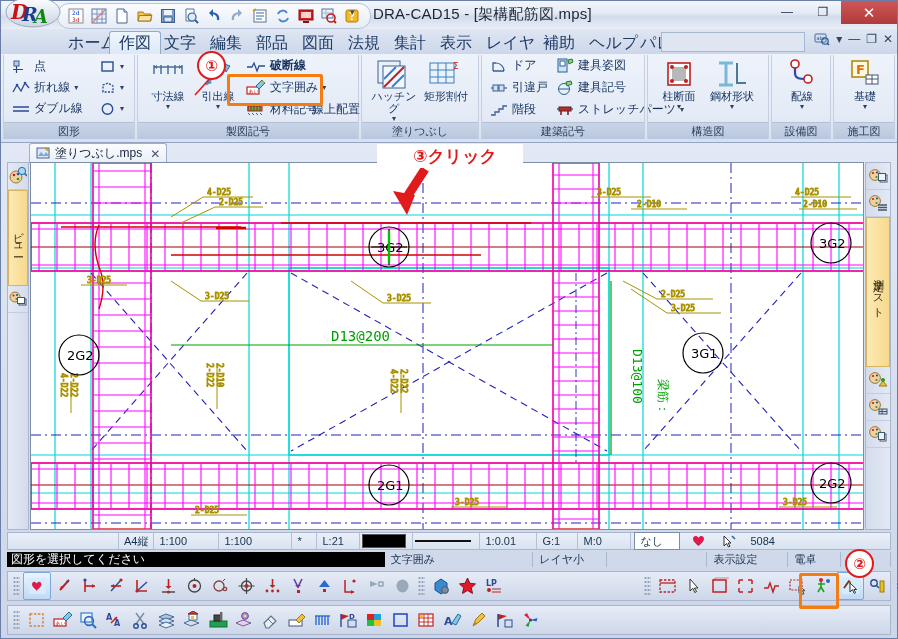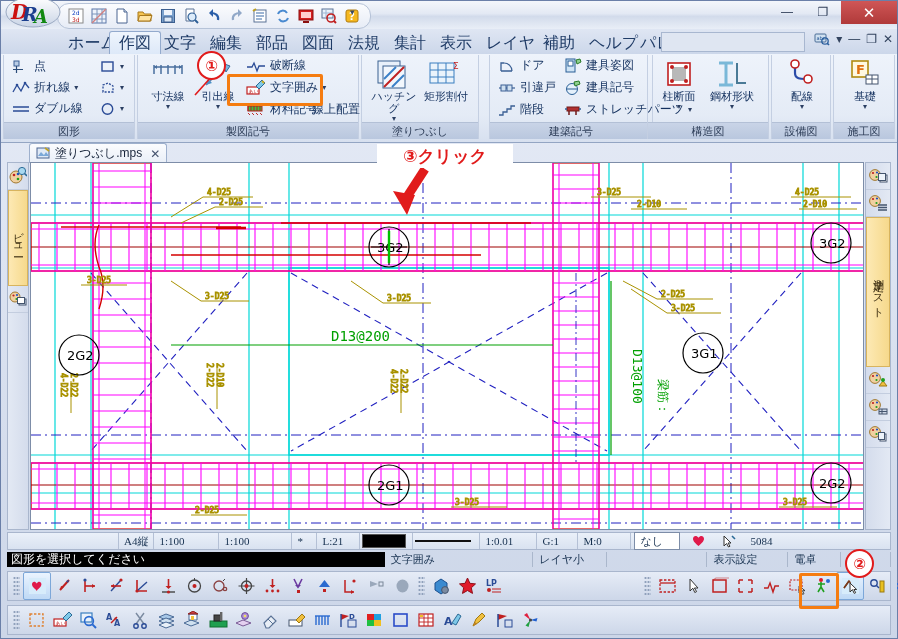--- a/index.html
+++ b/index.html
@@ -96,21 +96,21 @@
         cursor:pointer;border-bottom:1px solid #c3cddf;}
   .canvas{position:absolute;left:23px;top:0;right:27px;height:368px;
      background:#ffffff;border:1px solid #7d8da8;box-sizing:border-box;overflow:hidden;}
 
   
   .statusbar{position:absolute;left:6px;top:531px;width:884px;height:18px;
      background:linear-gradient(180deg,#eaf0f9,#d9e2f0);
      border:1px solid #a9b6cd;box-sizing:border-box;
      display:flex;align-items:center;font-size:11px;color:#16304f;}
   .sfield{height:16px;line-height:16px;padding:0 5px;border-right:1px solid #b4c0d5;
-          white-space:nowrap;font-family:Liberation Serif, serif;}
+          white-space:nowrap;}
   .promptbar{position:absolute;left:6px;top:550px;width:884px;height:17px;
      display:flex;align-items:center;font-size:12px;}
   .prompt{width:412px;height:15px;line-height:15px;background:#000;color:#fff;
      padding:0 4px;font-size:12px;box-sizing:border-box;}
   .pfield{height:15px;line-height:15px;padding:0 6px;color:#16304f;font-size:11px;
           border-right:1px solid #aab7cc;white-space:nowrap;}
   .greyed{color:#9aa6b8;}
 
   
   .tbar{position:absolute;left:6px;width:884px;height:30px;
@@ -226,20 +226,21 @@
       </div>
       <div class="qbtn">
         <svg width="16" height="16" viewBox="0 0 16 16">
             <rect x="2" y="2" width="12" height="12" rx="2" fill="#f5b820" stroke="#b07c10"></rect>
             <text x="5" y="12" font-size="10" fill="#fff" font-family="DejaVu Sans" font-weight="bold">?</text>
           </svg>
       </div>
     </div>
     <div class="qarrow">▾</div>
 
+    <div class="title-text">DRA-CAD15 - [架構配筋図.mps]</div>
 
     <div class="wbtns">
       <div class="wb">—</div>
       <div class="wb">❐</div>
       <div class="wb close">✕</div>
     </div>
   </div>
 
   <div class="tabrow">
     <div class="tab" style="left:58px">ホーム</div>
@@ -367,21 +368,21 @@
             <svg width="36" height="30" viewBox="0 0 36 30">
                 <path d="M6 26l18-18" stroke="#5f7fa8" stroke-width="1.6"></path>
                 <path d="M22 4l8 3-4 6z" fill="#79b8e0" stroke="#3a6a96"></path>
                 <path d="M6 26l2-6 4 4z" fill="#4a90c8"></path>
               </svg>
           </span>
           <div class="bl">引出線</div>
           <div class="dd">▾</div>
         </div>
 
-        <div class="smrow" style="left:106px;top:1px;">
+        <div class="smrow" style="left:106px;top:1px;font-weight:bold;">
           <span class="ico">
             <svg width="20" height="14" viewBox="0 0 20 14">
                 <path d="M1 8h5l2-4 3 8 2-5h6" stroke="#2a4b96" stroke-width="1.3" fill="none"></path>
               </svg>
           </span>
           <span class="sl">破断線</span>
         </div>
         <div class="smrow" style="left:106px;top:23px;">
           <span class="ico">
             <svg width="20" height="17" viewBox="0 0 20 17">
@@ -434,21 +435,21 @@
                 <path d="M11 5v20M19 5v20M3 12h24M3 19h24" stroke="#3a7fc0"></path>
                 <text x="26" y="11" font-size="9" fill="#c02020" font-family="DejaVu Sans">Σ</text>
               </svg>
           </span>
           <div class="bl">矩形割付</div>
         </div>
       </div>
       <div class="gtitle">塗りつぶし</div>
     </div>
 
-    <div class="group" style="left:480px;width:164px;margin-left:8px;">
+    <div class="group" style="left:480px;width:164px;">
       <div class="gbody">
         <div class="smrow" style="left:6px;top:1px;">
           <span class="ico">
             <svg width="18" height="14" viewBox="0 0 18 14">
                 <path d="M3 12V4h3M3 12h11" stroke="#3a5f94" stroke-width="1.3" fill="none"></path>
                 <path d="M6 4a8 8 0 018 8" stroke="#3a5f94" stroke-width="1.2" fill="none"></path>
               </svg>
           </span>
           <span class="sl">ドア</span>
         </div>
@@ -1342,19 +1343,19 @@
 
   <div class="hlbox" style="left:226px;top:73px;width:90px;height:26px;"></div>
   <div class="circnum" style="left:196px;top:50px;">①</div>
   <svg style="position:absolute;left:190px;top:72px;z-index:30;pointer-events:none;" width="26" height="26">
     <path d="M22 2 L4 22" stroke="#e11b1b" stroke-width="1.6" fill="none"></path>
   </svg>
 
   <div class="hlbox" style="left:798px;top:572px;width:34px;height:30px;"></div>
   <div class="circnum" style="left:844px;top:548px;">②</div>
 
-  <div class="callout" style="left:376px;top:143px;width:136px;height:24px;">③クリック</div>
+  <div class="callout" style="left:376px;top:143px;width:136px;height:24px;padding-left:10px;">③クリック</div>
   <svg style="position:absolute;left:380px;top:166px;z-index:30;pointer-events:none;" width="60" height="52">
     <path d="M44 2 L22 36" stroke="#e11b1b" stroke-width="9" stroke-linecap="butt"></path>
     <path d="M26 48 L12 24 L34 28 Z" fill="#e11b1b"></path>
   </svg>
 
 </div>
 
 </body></html>

